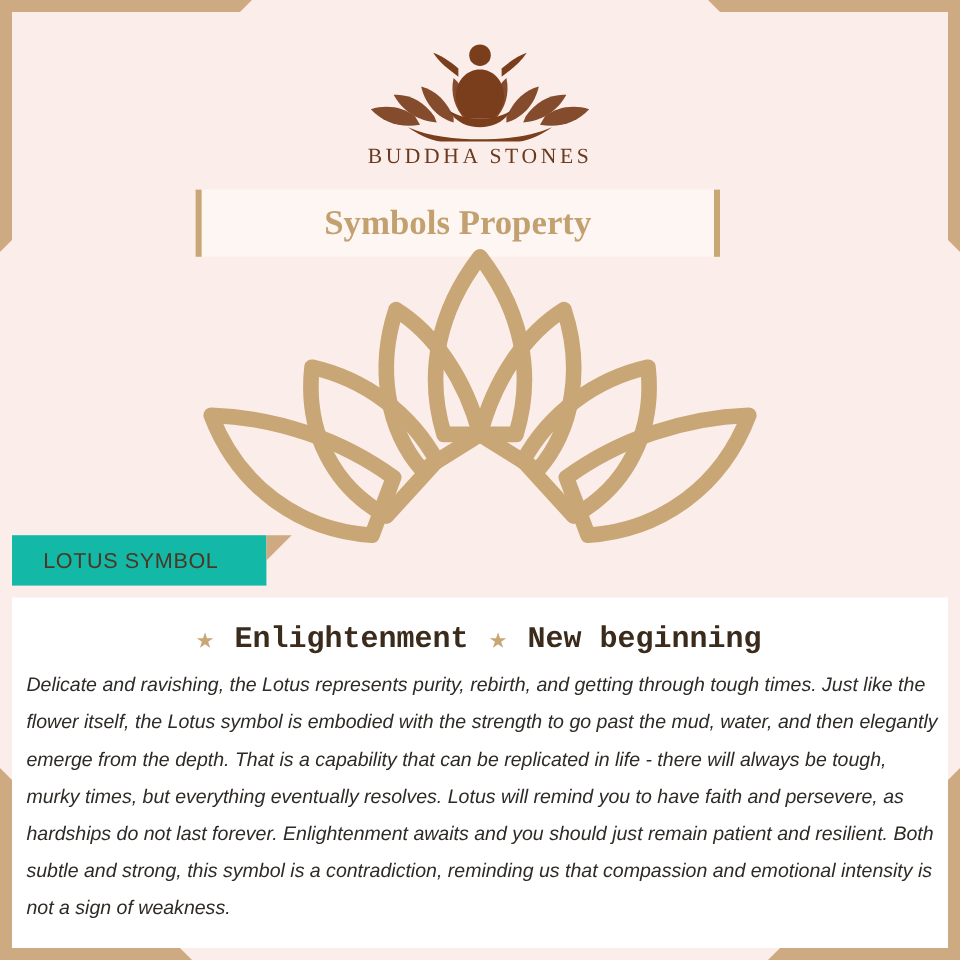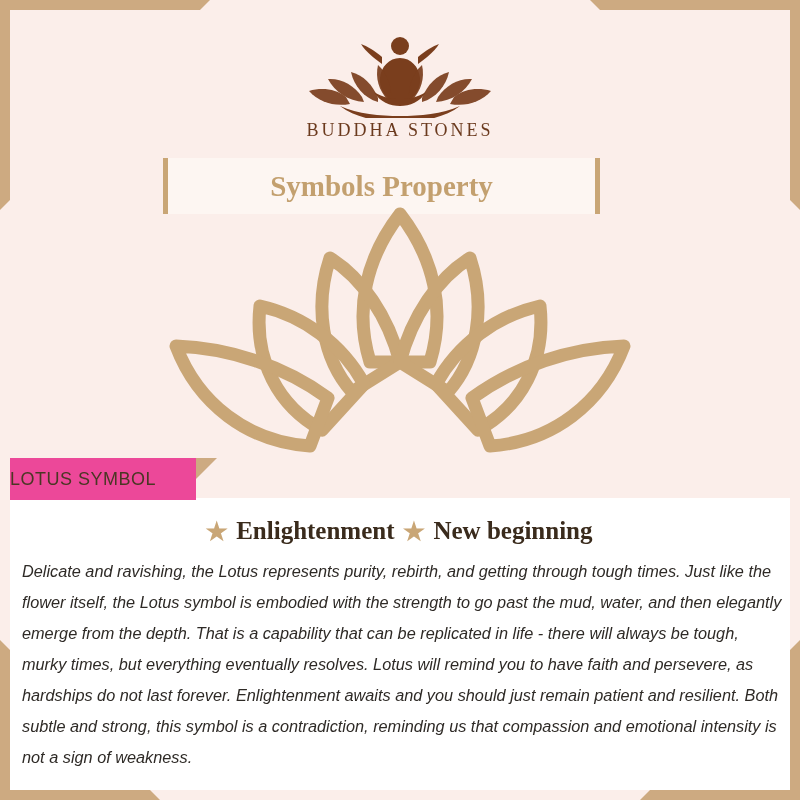--- a/index.html
+++ b/index.html
@@ -132,49 +132,49 @@
     width: 800px;
     text-align: center;
   }
 
   
   .ribbon {
     position: absolute;
     top: 446px;
     left: 10px;
     height: 42px;
-    background: #ec4899;
+    background: #14b8a6;
     display: flex;
     align-items: center;
+    padding-left: 26px;
     padding-right: 40px;
     color: #4a3724;
     font-size: 18px;
     letter-spacing: 0.5px;
-    margin-top: 12px;
   }
   .ribbon:after {
     content: "";
     position: absolute;
     right: -21px;
     top: 0;
     width: 0;
     height: 0;
     border-top: 21px solid #cdaa81;
     border-bottom: 21px solid transparent;
     border-right: 21px solid transparent;
   }
 
   
   .headline {
     position: absolute;
     top: 516px;
     left: 0;
     width: 800px;
     text-align: center;
-    font-family: Liberation Serif, serif;
+    font-family: Liberation Mono, monospace;
     font-weight: bold;
     font-size: 25px;
     color: #3a2b1c;
     white-space: nowrap;
   }
   .headline .star {
     color: #c9a676;
     font-size: 25px;
     position: relative;
     top: 1px;

